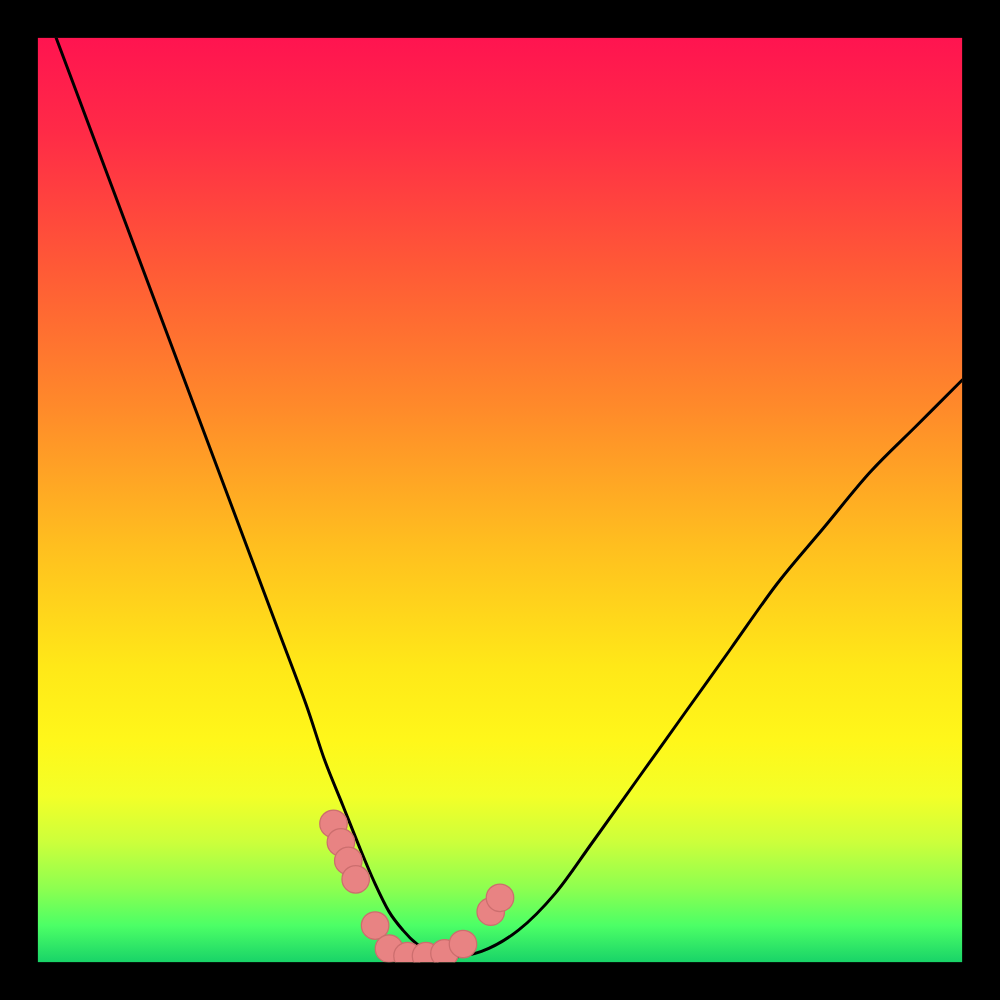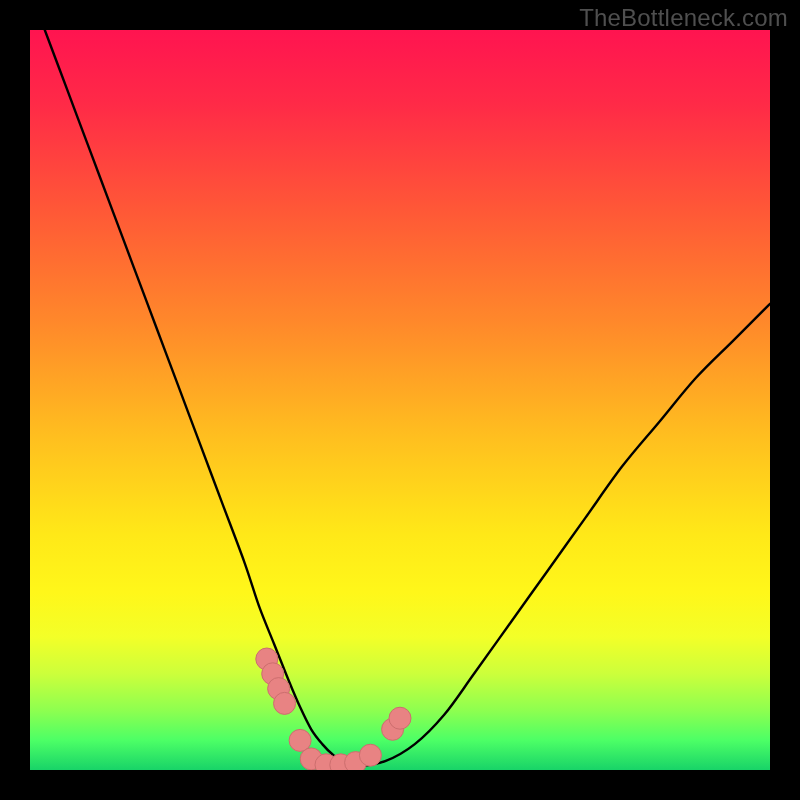--- a/index.html
+++ b/index.html
@@ -47,21 +47,20 @@
     font-size: 24px;
     font-weight: 400;
     letter-spacing: 0.2px;
     font-family: Arial, Helvetica, sans-serif;
   }
 </style>
 </head>
 <body>
 
 <div class="frame">
-  <div class="attribution">TheBottleneck.com</div>
 
   <div class="plot-area">
     <svg class="gradient" viewBox="0 0 740 740" preserveAspectRatio="none">
       <defs>
         <linearGradient id="bg-grad" x1="0" y1="0" x2="0" y2="1">
             <stop offset="0%" stop-color="#ff1450"></stop>
             <stop offset="10%" stop-color="#ff2a47"></stop>
             <stop offset="25%" stop-color="#ff5a36"></stop>
             <stop offset="40%" stop-color="#ff8a2a"></stop>
             <stop offset="55.00000000000001%" stop-color="#ffbf1f"></stop>

